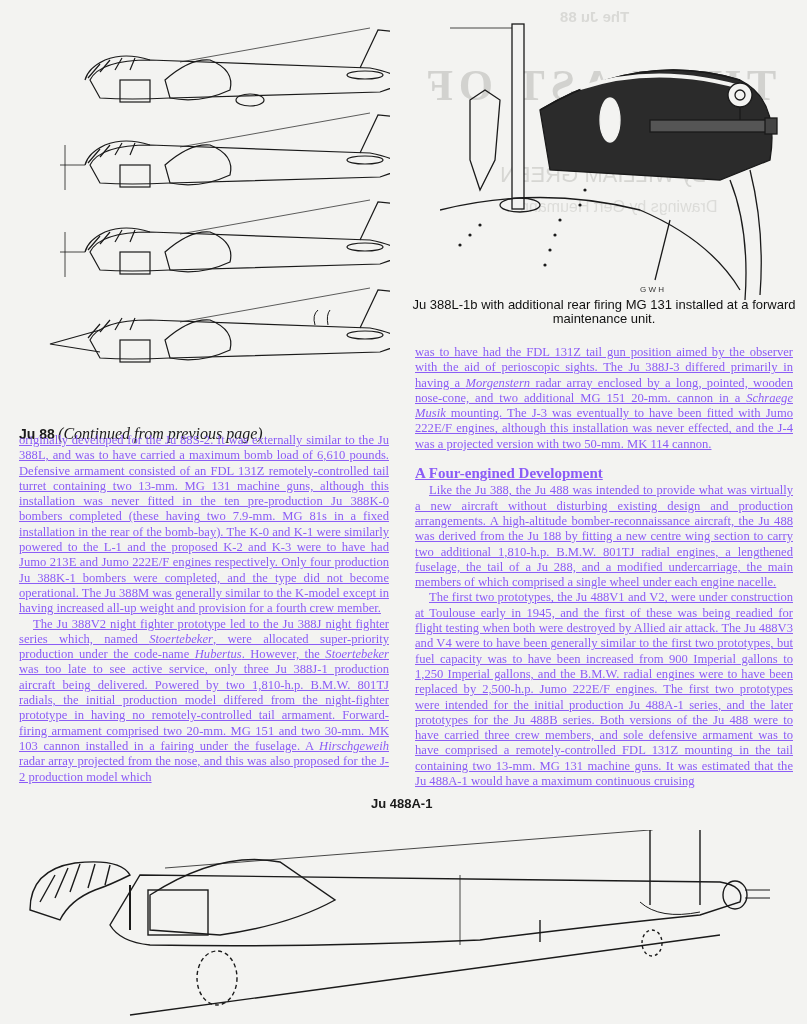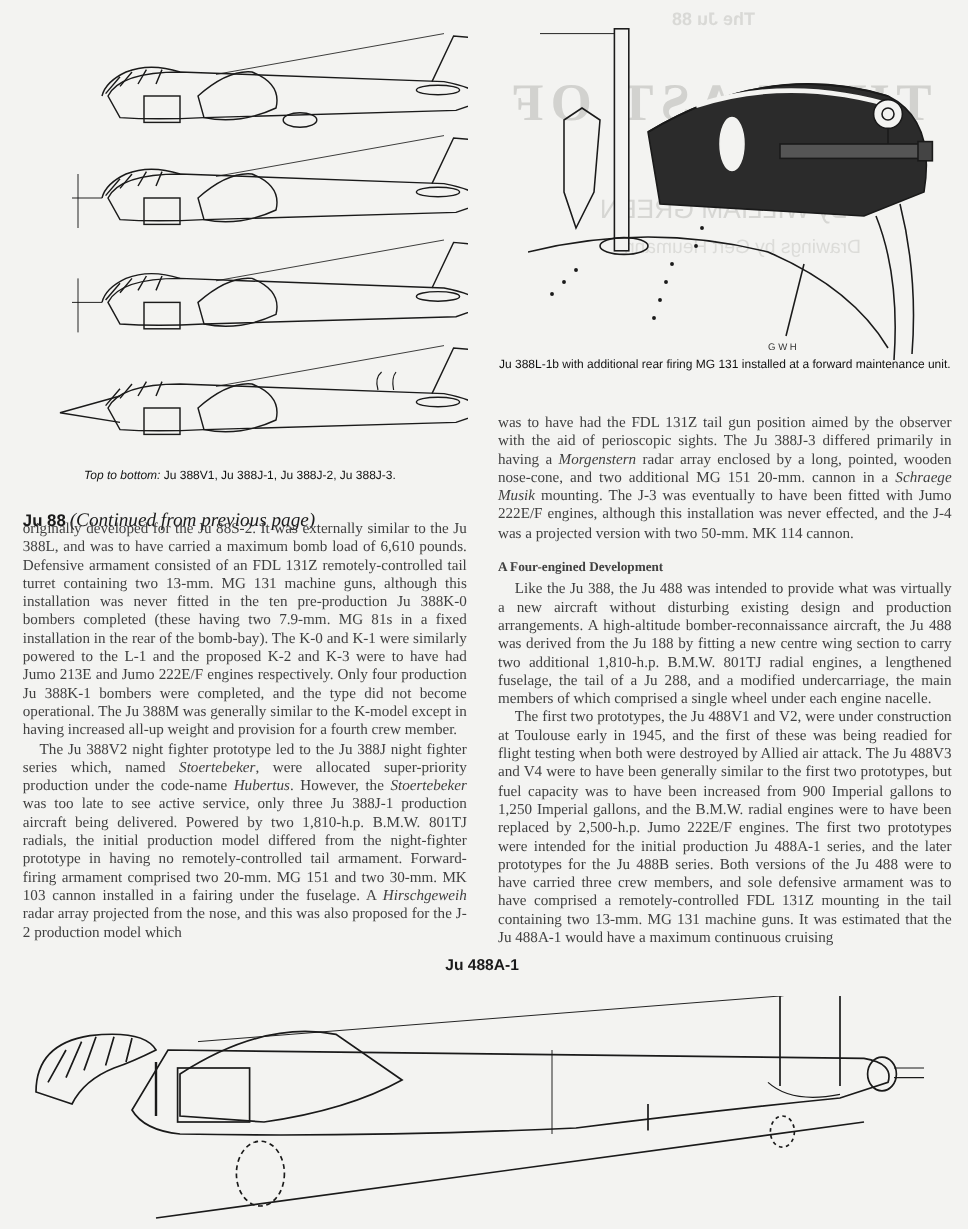--- a/index.html
+++ b/index.html
@@ -13,34 +13,35 @@
     
     .ghost { position:absolute; color:#d9d9d6; font-family:"Liberation Serif", serif; font-weight:bold; transform:scaleX(-1); white-space:nowrap; pointer-events:none; }
     .ghost.t1 { left:560px; top:8px; font-size:15px; font-family:"Liberation Sans", sans-serif; }
     .ghost.t2 { left:420px; top:60px; font-size:44px; letter-spacing:6px; color:#d2d2cf; }
     .ghost.t3 { left:500px; top:162px; font-size:22px; font-family:"Liberation Sans", sans-serif; color:#d6d6d3; font-weight:normal; }
     .ghost.t4 { left:520px; top:198px; font-size:16px; font-family:"Liberation Sans", sans-serif; color:#dcdcd9; font-weight:normal; }
 
     svg.drawing { position:absolute; }
     .caption {
       position:absolute; font-family:"Liberation Sans", "DejaVu Sans", sans-serif;
-      font-size:10px; color:#111; text-align:center; line-height:14px;
+      font-size:13px; color:#111; text-align:center; line-height:14px;
     }
     .caption i { font-style:italic; }
     .heading-ju88 { position:absolute; left:19px; top:425px; font-size:13px; }
     .heading-ju88 .b { font-family:"Liberation Sans", sans-serif; font-weight:bold; font-size:14px; }
     .heading-ju88 .c { font-style:italic; font-size:16px; }
     .col {
       position:absolute; font-size:12.6px; line-height:15.3px; text-align:justify;
-      color:#404040;
+      color:#8b5cf6;
+      text-decoration:underline;
     }
     .col p { margin:0; }
     .col p + p { text-indent:14px; }
     .col .noind { text-indent:0 !important; }
-    .col h3 { margin:14px 0 2px 0; font-size:11px; font-weight:bold; }
+    .col h3 { margin:14px 0 2px 0; font-size:15px; font-weight:bold; }
     .col i { font-style:italic; }
     .title-488 {
       position:absolute; left:359px; top:796px;
       font-family:"Liberation Sans", sans-serif; font-weight:bold; font-size:13px;margin-left:12px;
     }
   </style>
 </head>
 <body>
 
 <div class="page">
@@ -91,23 +92,20 @@
       <path d="M30 60 Q40 40 90 40 L310 48 Q345 55 340 65 L320 72 L110 78 Q70 80 40 78 Z"></path>
       <path d="M40 50 L-10 64 L40 72"></path>
       <path d="M28 58 L40 44 M40 52 L50 40 M55 50 L62 38 M70 50 L75 38"></path>
       <path d="M105 60 Q130 38 150 40 Q175 50 170 70 Q140 84 110 78 Z"></path>
       <path d="M300 48 L318 10 L340 12 L348 58"></path>
       <ellipse cx="305" cy="55" rx="18" ry="4"></ellipse>
       <rect x="60" y="60" width="30" height="22"></rect>
       <path d="M255 45 Q252 35 258 30 M268 45 Q266 35 270 30" stroke-width="1"></path>
     </g>
   </svg>
-  <div class="caption" style="left:40px;top:390px;width:320px;">
-    <i>Top to bottom:</i><span> Ju 388V1, Ju 388J-1, Ju 388J-2, Ju 388J-3.</span>
-  </div>
 
   <svg class="drawing" style="left:440px;top:10px" width="360" height="290" viewBox="0 0 360 290" fill="none" stroke="#1a1a1a" stroke-width="1.3">
     <line x1="10" y1="18" x2="75" y2="18" stroke-width="0.8"></line>
     <rect x="72" y="14" width="12" height="185" fill="#f3f3f1"></rect>
     <ellipse cx="80" cy="195" rx="20" ry="7"></ellipse>
     <path d="M30 90 L45 80 L60 90 L55 150 L40 180 L30 150 Z"></path>
     <path d="M100 100 Q200 40 300 70 Q340 90 330 150 L280 170 L110 160 Z" fill="#2b2b2b"></path>
     <path d="M100 100 Q200 40 300 70" stroke-width="1.5"></path>
     <path d="M140 78 Q220 52 310 80" stroke="#f3f3f1" stroke-width="4"></path>
     <ellipse cx="170" cy="110" rx="10" ry="22" fill="#f3f3f1" stroke="#f3f3f1"></ellipse>

